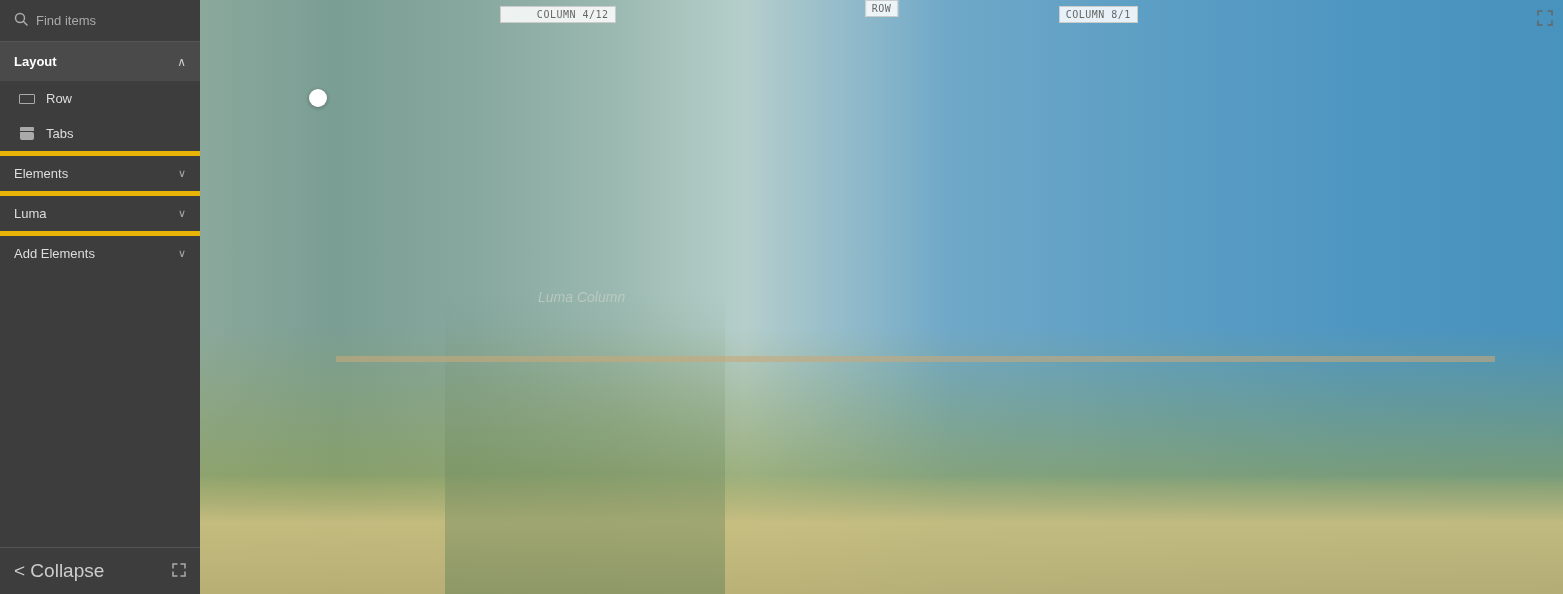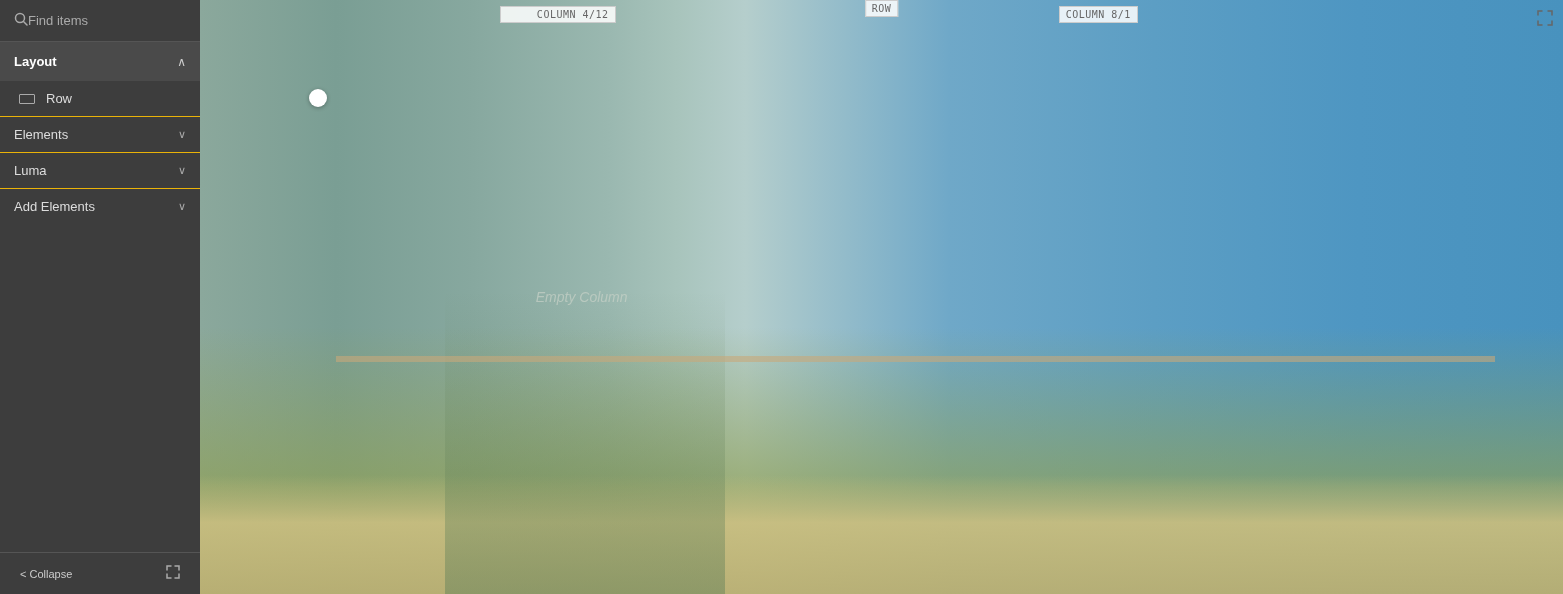--- a/index.html
+++ b/index.html
@@ -23,20 +23,21 @@
       height: 594px;
       overflow: hidden;
     }
 
     .sidebar-search {
       display: flex;
       align-items: center;
       padding: 12px 14px;
       background: #3d3d3d;
       border-bottom: 1px solid #555;
+      gap: 8px;
     }
 
     .sidebar-search .search-icon-svg {
       color: #aaa;
       font-size: 14px;
       flex-shrink: 0;
     }
 
     .sidebar-search input {
       background: transparent;
@@ -101,38 +102,38 @@
     
     .sidebar-collapsible {
       display: flex;
       align-items: center;
       justify-content: space-between;
       padding: 10px 14px;
       cursor: pointer;
       color: #ddd;
       font-size: 13px;
       font-weight: 500;
-      border-top: 1px solid #eab308;
+      border-top: 5px solid #eab308;
     }
 
     .sidebar-collapsible .chevron-down {
       font-size: 11px;
       color: #aaa;
     }
 
     
     .sidebar-collapse-bar {
       display: flex;
       align-items: center;
       justify-content: space-between;
-      padding: 12px 20px;
+      padding: 12px 14px;
       margin-top: auto;
       cursor: pointer;
       color: #ccc;
-      font-size: 11px;
+      font-size: 19px;
       border-top: 1px solid #555;
     }
 
     .sidebar-collapse-bar .expand-icon {
       font-size: 13px;
       color: #aaa;
     }
 
     
     .main-content {
@@ -381,20 +382,29 @@
   </div>
 
   <div class="sidebar-item">
     <span class="item-icon">
       <span class="icon-row"></span>
     </span>
     <span>Row</span>
   </div>
 
 
+  <div class="sidebar-item">
+    <span class="item-icon">
+      <span class="icon-tabs">
+        <span class="tab-top"></span>
+        <span class="tab-bottom"></span>
+      </span>
+    </span>
+    <span>Tabs</span>
+  </div>
 
   <div class="sidebar-collapsible">
     <span>Elements</span>
     <span class="chevron-down">∨</span>
   </div>
 
   <div class="sidebar-collapsible">
     <span>Luma</span>
     <span class="chevron-down">∨</span>
   </div>
@@ -445,20 +455,20 @@
 
       <div class="col-label col-label-left">
         <span>COLUMN 4/12</span>
       </div>
 
       <div class="col-label col-label-right">
         <span>COLUMN 8/1</span>
       </div>
 
       <div class="empty-column-text">
-        <span>Empty Column</span>
+        <span>Luma Column</span>
       </div>
 
 
     </div>
   </div>
 
 </div>
 
 </body></html>

